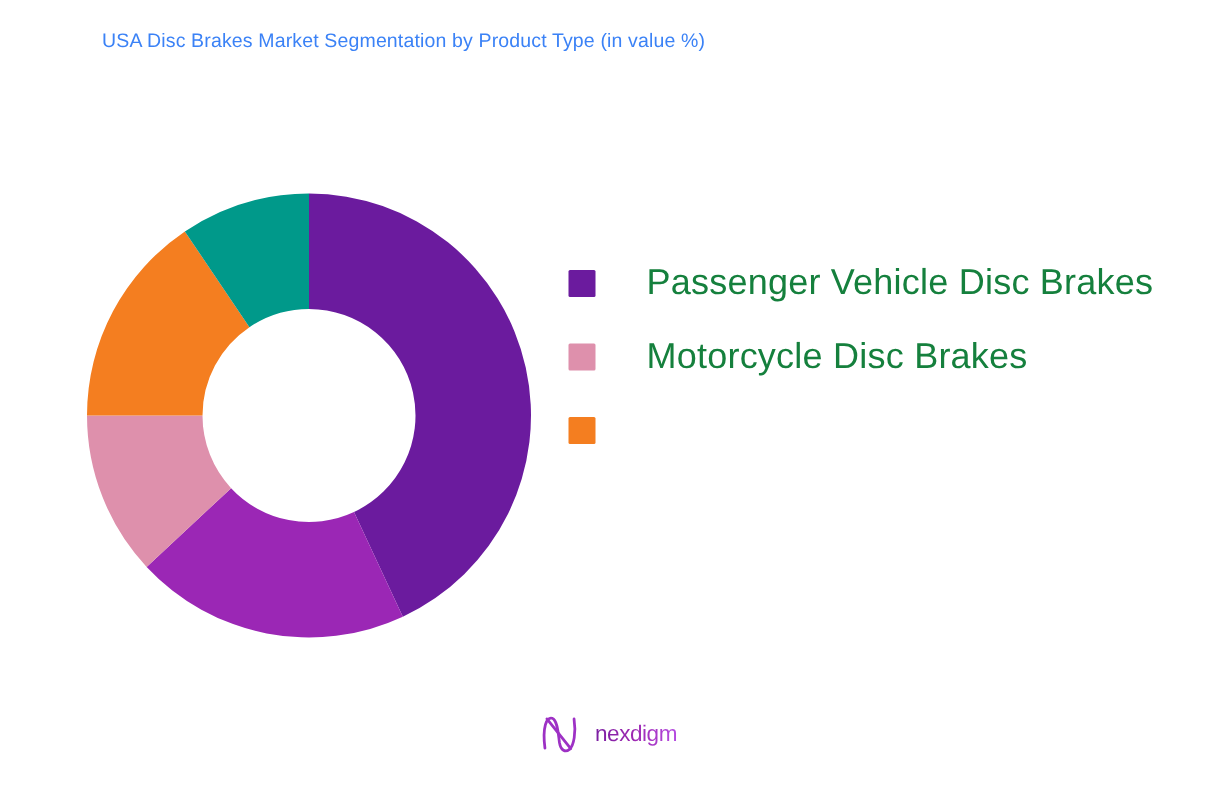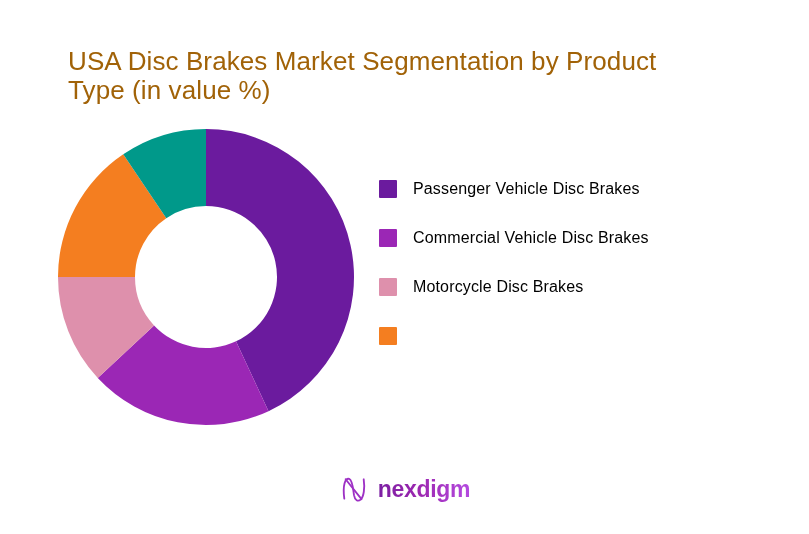--- a/index.html
+++ b/index.html
@@ -12,26 +12,26 @@
     background: #ffffff;
     font-family: "Liberation Sans", sans-serif;
     color: #1a1a1a;
     overflow: hidden;
     position: relative;
   }
 
   #chart-title {
     position: absolute;
     left: 68px;
-    top: 30px;
+    top: 3px;
     width: 650px;
-    font-size: 26px;
+    font-size: 13px;
     line-height: 29px;
     font-weight: 400;
-    color: #a16207;
+    color: #3b82f6;
     letter-spacing: 0.1px;
   }
 
   #donut-wrap {
     position: absolute;
     left: 55px;
     top: 126px;
     width: 302px;
     height: 302px;
   }
@@ -52,46 +52,46 @@
     align-items: center;
     height: 49px;
   }
   .legend-swatch {
     width: 18px;
     height: 18px;
     flex: 0 0 18px;
     border-radius: 1px;
   }
   .legend-label {
-    margin-left: 16px;
-    font-size: 16px;
+    margin-left: 34px;
+    font-size: 24px;
     line-height: 22px;
-    color: #000000;
+    color: #15803d;
     white-space: nowrap;
     letter-spacing: 0.15px;
   }
 
   #brand {
     position: absolute;
     left: 0;
     top: 474px;
     width: 809px;
     display: flex;
     align-items: center;
     justify-content: center;
   }
   #brand-mark {
     display: block;
     width: 30px;
     height: 30px;
   }
   #brand-name {
     margin-left: 9px;
-    font-size: 23px;
-    font-weight: 700;
+    font-size: 15px;
+    font-weight: 400;
     letter-spacing: -0.3px;
     background: linear-gradient(90deg, #7b1fa2 0%, #9c27b0 45%, #b44ae0 100%);
     -webkit-background-clip: text;
     background-clip: text;
     color: #8e24aa;
     -webkit-text-fill-color: transparent;
   }
 </style>
 </head>
 <body>
@@ -109,24 +109,20 @@
       </g>
   </svg>
 </div>
 
 <div id="legend">
     <div class="legend-item">
       <span class="legend-swatch" style="background: rgb(107, 27, 158);"></span>
       <span class="legend-label">Passenger Vehicle Disc Brakes</span>
     </div>
     <div class="legend-item">
-      <span class="legend-swatch" style="background: rgb(155, 39, 181);"></span>
-      <span class="legend-label">Commercial Vehicle Disc Brakes</span>
-    </div>
-    <div class="legend-item">
       <span class="legend-swatch" style="background: rgb(222, 144, 172);"></span>
       <span class="legend-label">Motorcycle Disc Brakes</span>
     </div>
     <div class="legend-item">
       <span class="legend-swatch" style="background: rgb(244, 126, 32);"></span>
     </div>
   </div>
 
 <div id="brand">
   <span>

